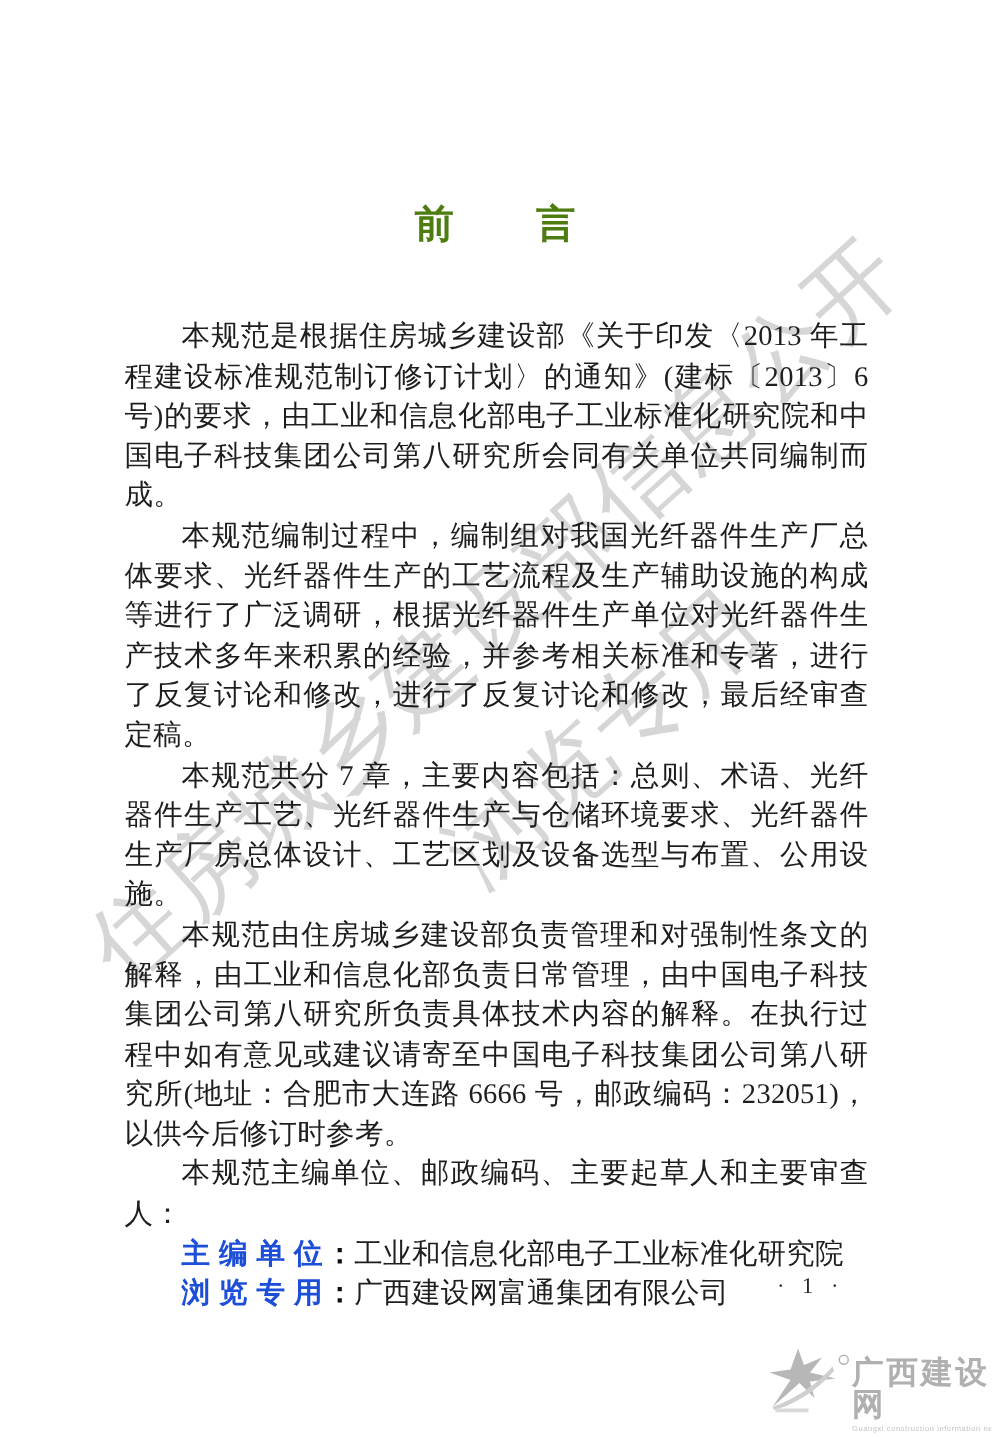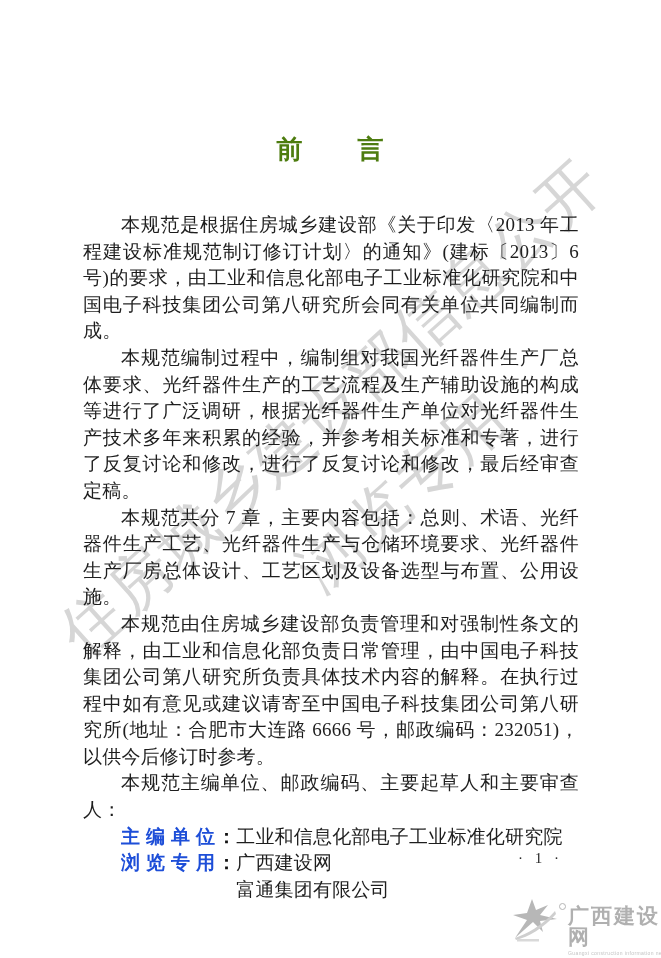--- a/index.html
+++ b/index.html
@@ -37,21 +37,21 @@
 
   .unit-row { display:flex; margin-left:2em; align-items:flex-start; }
   .unit-label {
     font-family:"Liberation Sans","DejaVu Sans",sans-serif;
     font-weight:700; letter-spacing:6px; white-space:nowrap; color:#1d4ed8;
   }
   .unit-colon {
     font-family:"Liberation Sans","DejaVu Sans",sans-serif;
     font-weight:700; color:#111; margin-left:-4px;
   }
-  .unit-vals { display:flex; flex-direction:column; }
+  .unit-vals { display:flex; flex-direction:row; }
   .unit-val { white-space:nowrap; }
 
   .page-number {
     position:absolute; left:518px; top:850px; z-index:2;
     font-size:15px; color:#2a2a2a; word-spacing:6px; letter-spacing:1px;
   }
 
   .logo { position:absolute; left:512px; top:897px; z-index:2; display:flex; align-items:flex-start; }
   .logo-star svg { display:block; }
   .logo-ring {

